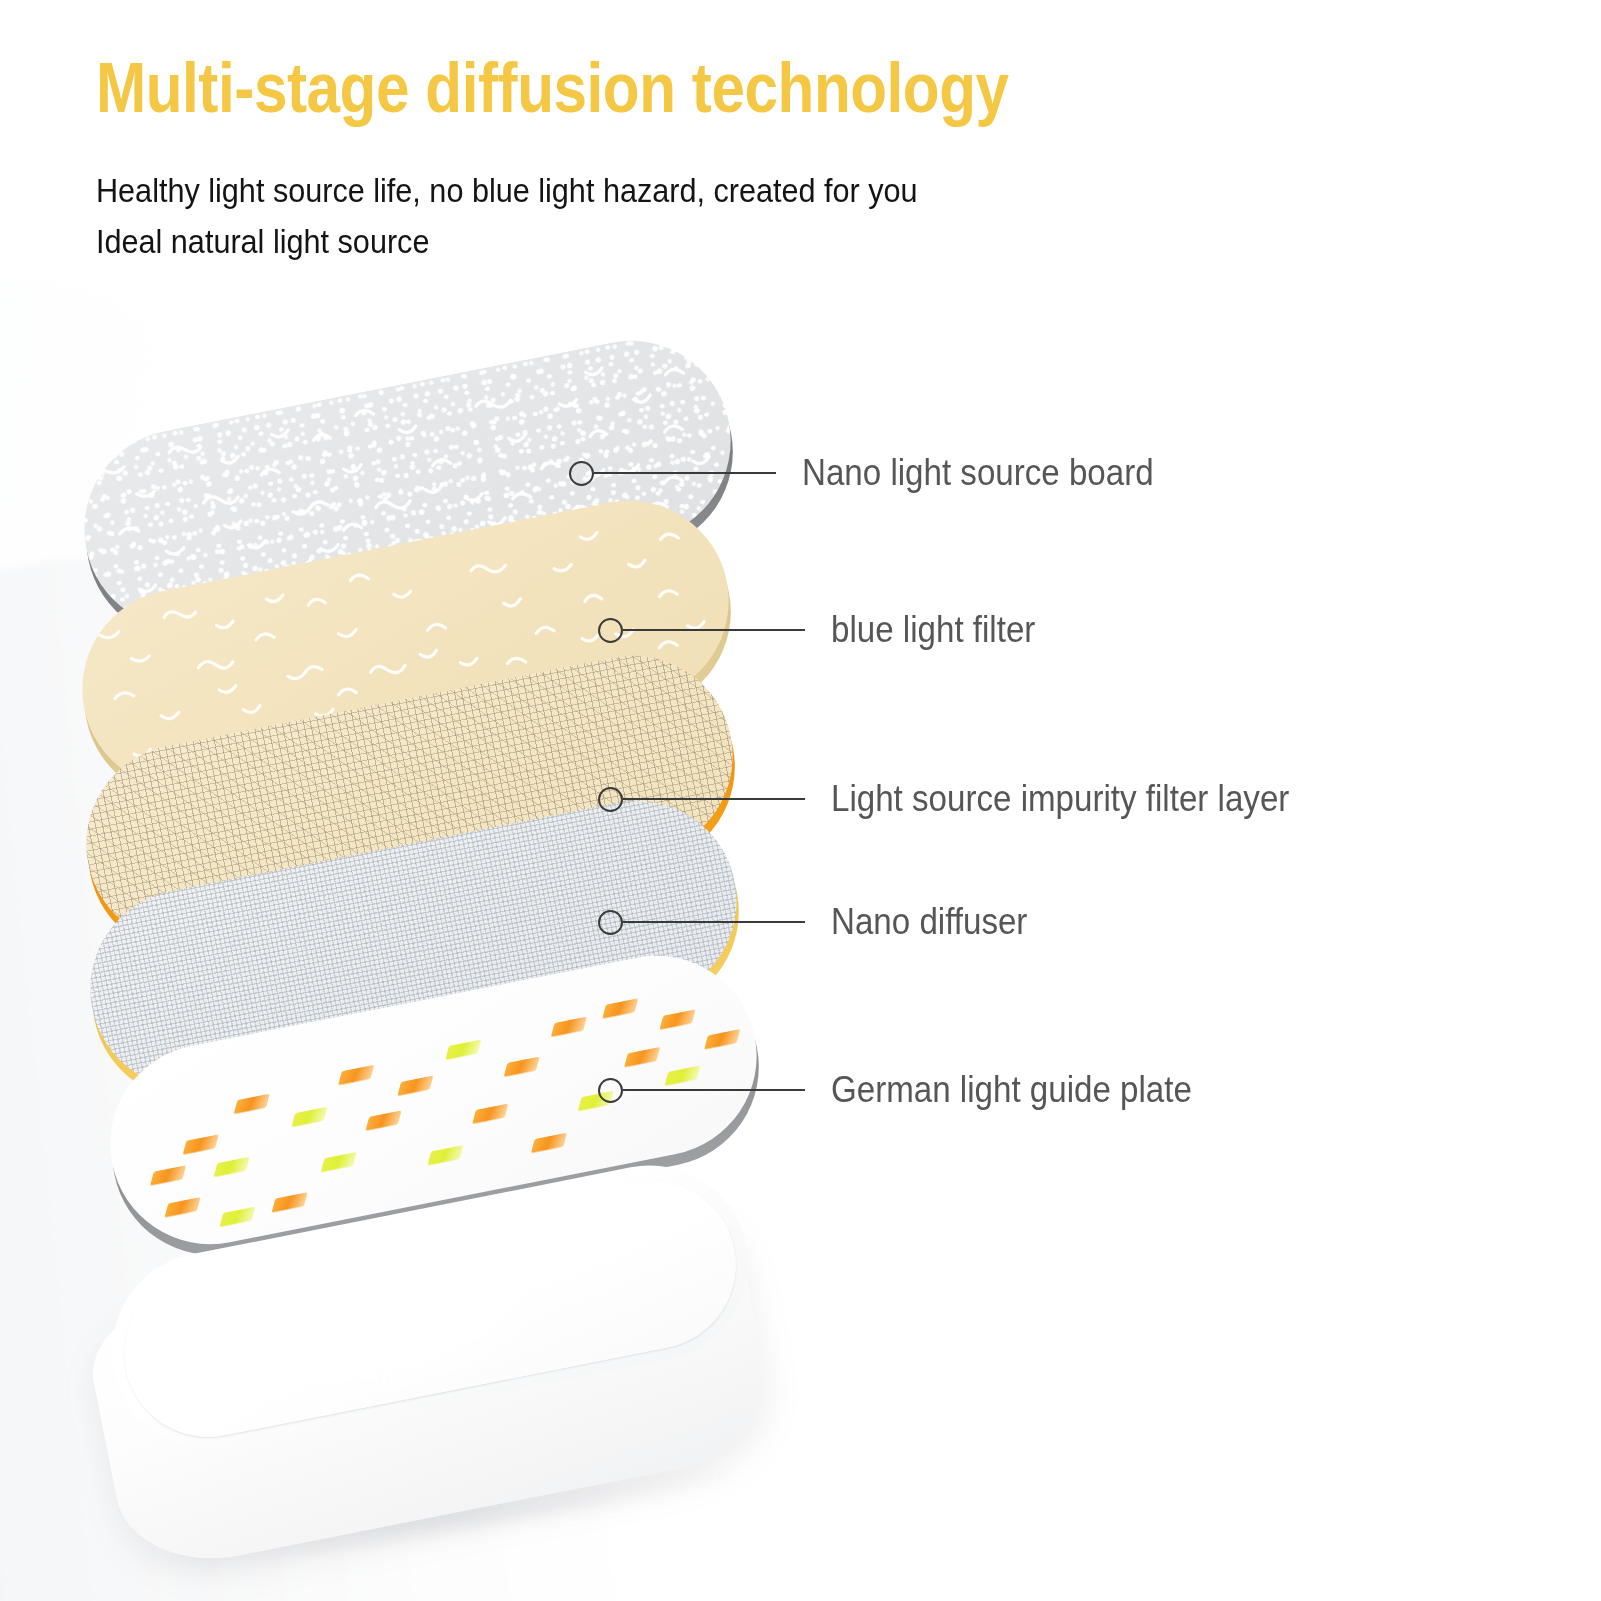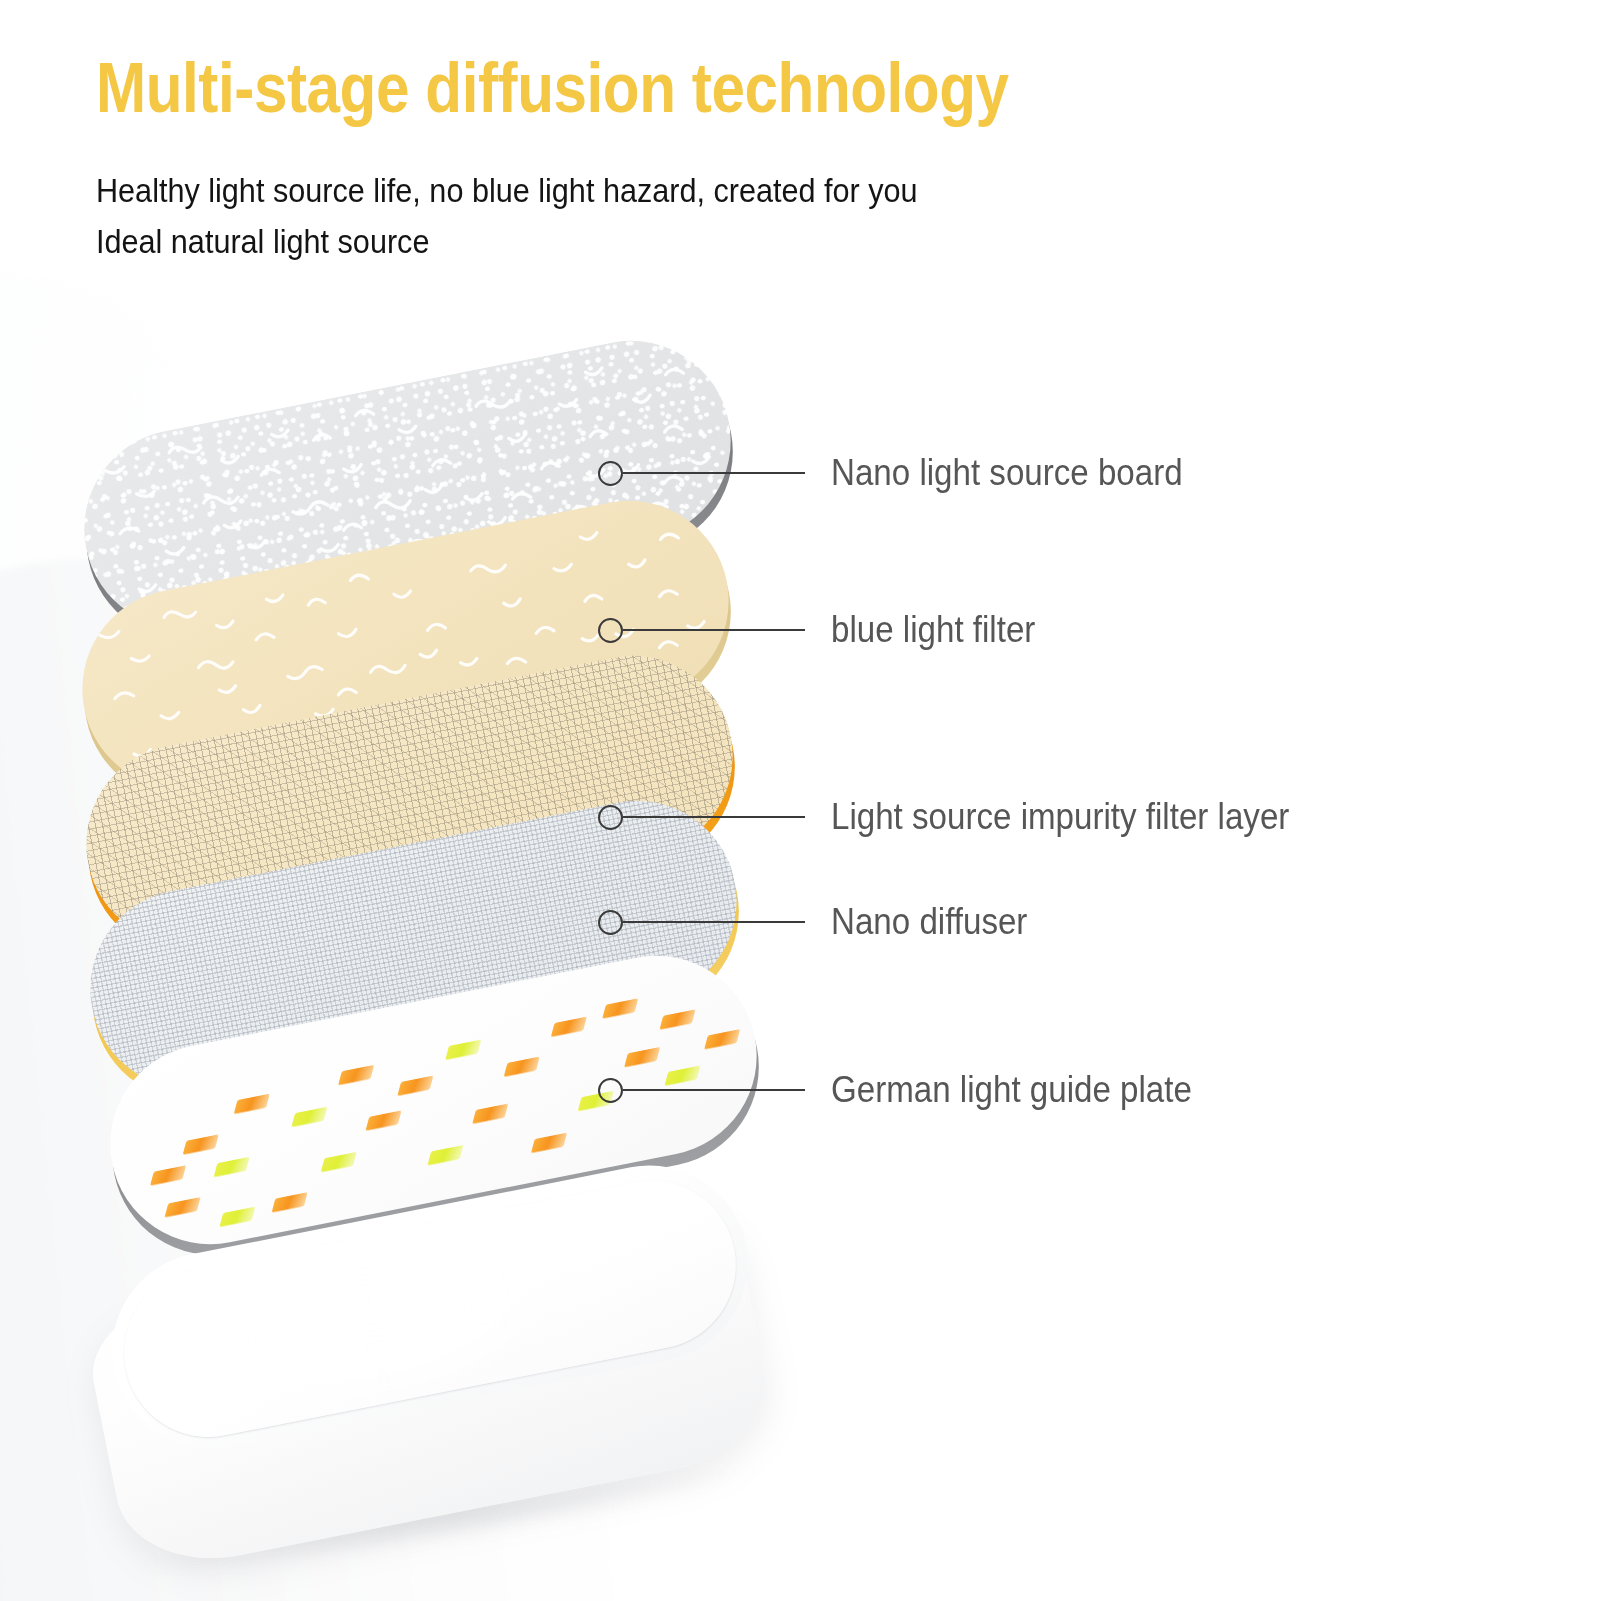--- a/index.html
+++ b/index.html
@@ -363,33 +363,33 @@
 </div>
 
 <div class="lamp">
   <div class="lamp-shadow"></div>
   <div class="lamp-body"></div>
   <div class="lamp-top"></div>
   <div class="lamp-rim"></div>
   <div class="lamp-glow"></div>
 </div>
 
-<div class="callout" style="left:598px;top:452px">
+<div class="callout" style="left:569px;top:452px">
   <div class="dot"></div>
   <div class="leader" style="width:182px"></div>
   <div class="clabel">Nano light source board</div>
 </div>
 
 <div class="callout" style="left:598px;top:609px">
   <div class="dot"></div>
   <div class="leader" style="width:182px"></div>
   <div class="clabel">blue light filter</div>
 </div>
 
-<div class="callout" style="left:598px;top:796px">
+<div class="callout" style="left:598px;top:778px">
   <div class="dot"></div>
   <div class="leader" style="width:182px"></div>
   <div class="clabel">Light source impurity filter layer</div>
 </div>
 
 <div class="callout" style="left:598px;top:901px">
   <div class="dot"></div>
   <div class="leader" style="width:182px"></div>
   <div class="clabel">Nano diffuser</div>
 </div>

